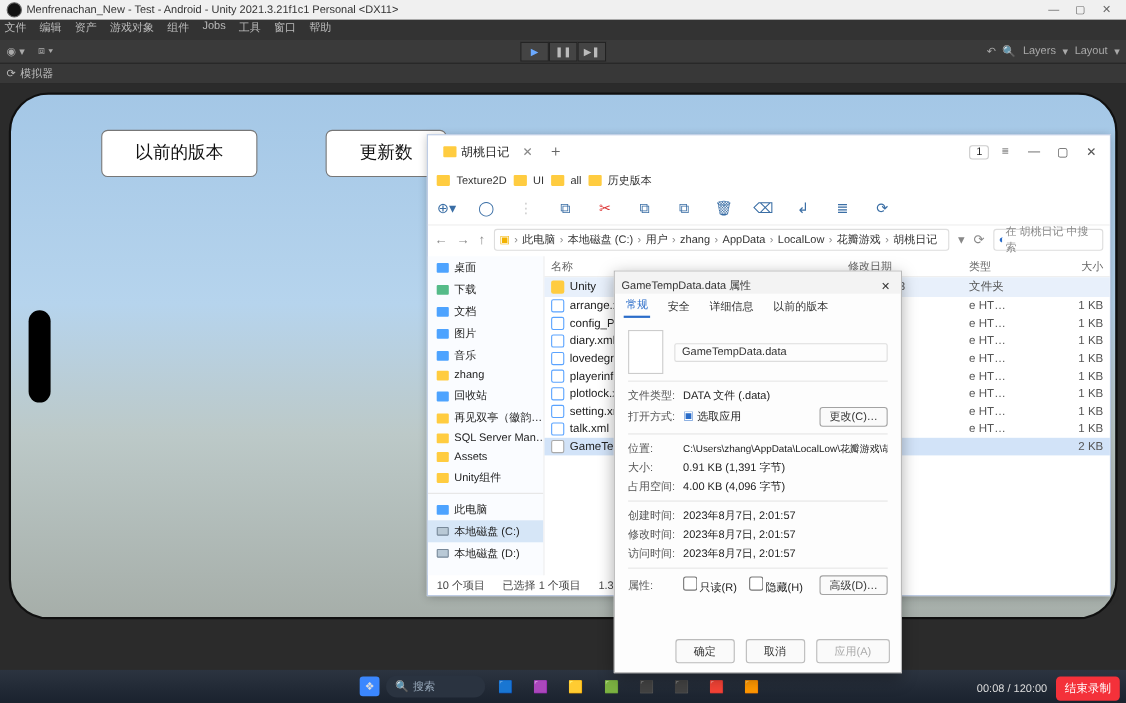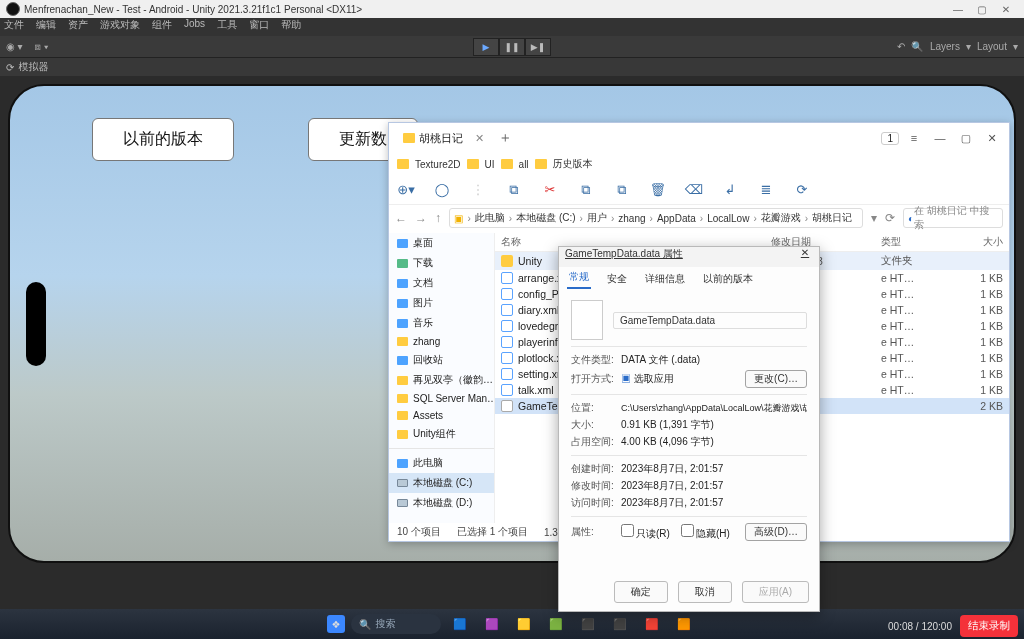--- a/index.html
+++ b/index.html
@@ -26,21 +26,21 @@
 .u-tb2 { height:18px; background:#333; border-top:1px solid #222; border-bottom:1px solid #222; color:#aaa; display:flex; align-items:center; padding:0 6px; font-size:10px; gap:10px; }
 .u-tb2 .sld { width:56px; height:4px; background:#222; border-radius:2px; position:relative; }
 .u-tb2 .sld::after { content:""; position:absolute; left:40%; top:-3px; width:8px; height:8px; border-radius:50%; background:#888; }
 
 
 .game { position:absolute; top:76px; left:0; right:0; bottom:20px; background:#2b2b2b; }
 .phone { position:absolute; top:8px; left:8px; right:8px; bottom:56px; border:2px solid #101010; border-radius:36px; background:linear-gradient(#a4c7e6 0%,#b6d4ed 40%,#bcc9c8 65%,#a6aea9 100%); overflow:hidden; }
 .notch { position:absolute; top:50%; left:16px; transform:translateY(-50%); width:20px; height:84px; background:#000; border-radius:14px; }
 .appbtn { position:absolute; top:32px; background:#fff; color:#111; border:1px solid #777; border-radius:6px; padding:10px 30px; font-size:16px; }
 .appbtn.b1 { left:82px; }
-.appbtn.b2 { left:298px; }
+.appbtn.b2 { left:286px; }
 
 
 .fx { position:absolute; top:122px; left:388px; width:622px; height:420px; background:#fff; border:1px solid #b7c7e2; font-size:11px; color:#222; box-shadow:0 2px 8px rgba(0,0,0,.25); }
 .fx-titlebar { height:30px; display:flex; align-items:center; padding:0 6px; gap:6px; }
 .fx-tab { display:flex; align-items:center; gap:4px; padding:3px 8px; border-radius:6px 6px 0 0; }
 .fx-tab .fld { width:12px; height:10px; background:#ffcc40; border-radius:1px; }
 .fx-tab .x { margin-left:8px; color:#888; }
 .fx-ctrls { margin-left:auto; display:flex; align-items:center; gap:4px; }
 .fx-badge { border:1px solid #ccc; border-radius:3px; padding:0 5px; font-size:10px; }
 .fx-ic { width:22px; height:22px; display:flex; align-items:center; justify-content:center; color:#555; }
@@ -83,21 +83,21 @@
 .fx-row .c4 { width:50px; text-align:right; color:#555; }
 .fico { width:12px; height:12px; border-radius:2px; flex:none; }
 .fico.fld { background:#ffcc40; }
 .fico.xml { background:#fff; border:1px solid #5aa3ff; }
 .fico.dat { background:#fff; border:1px solid #aaa; }
 
 .fx-status { position:absolute; bottom:0; left:0; right:0; height:18px; display:flex; align-items:center; padding:0 8px; font-size:10px; color:#444; gap:16px; }
 
 
 .props { position:absolute; top:246px; left:558px; width:262px; height:366px; background:#fdfdfd; border:1px solid #b9b9b9; box-shadow:0 4px 14px rgba(0,0,0,.35); font-size:10.5px; color:#333; z-index:50; }
-.props-title { height:20px; background:#f3f3f3; display:flex; align-items:flex-start; padding:0 6px; font-size:10px;text-decoration:underline; }
+.props-title { height:20px; background:#f3f3f3; display:flex; align-items:flex-end; padding:0 6px; font-size:10px; }
 .props-title .x { margin-left:auto; width:16px; text-align:center; color:#333; }
 .props-tabs { display:flex; padding:0 8px; gap:14px; height:22px; align-items:end; font-size:10px; }
 .props-tabs .tab { padding:3px 2px; }
 .props-tabs .tab.act { border-bottom:2px solid #2a6cc9; color:#2a6cc9; }
 .props-body { padding:8px 12px; }
 .props-row { display:flex; align-items:center; margin:3px 0; font-size:10px; }
 .props-row .lbl { width:50px; color:#555; }
 .props-row .val { flex:1; color:#222; }
 .props-row .btn { border:1px solid #a3a3a3; border-radius:3px; padding:1px 8px; font-size:10px; background:#fafafa; }
 .props-row input[type=checkbox]{ margin-right:2px; accent-color:#2a6cc9; }

